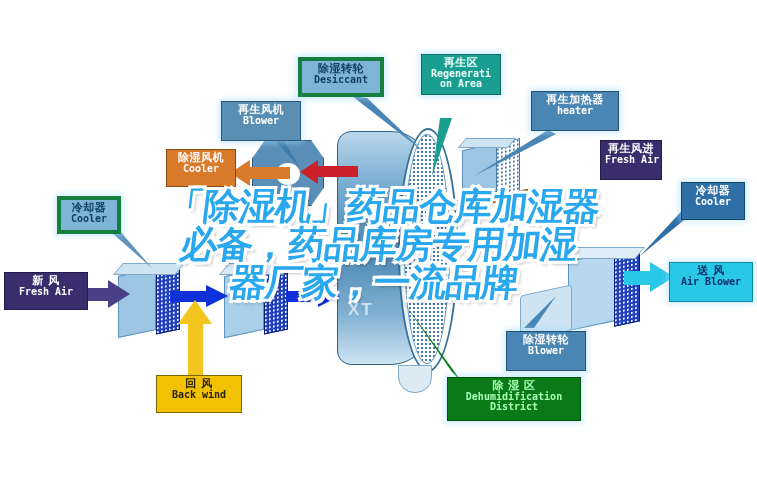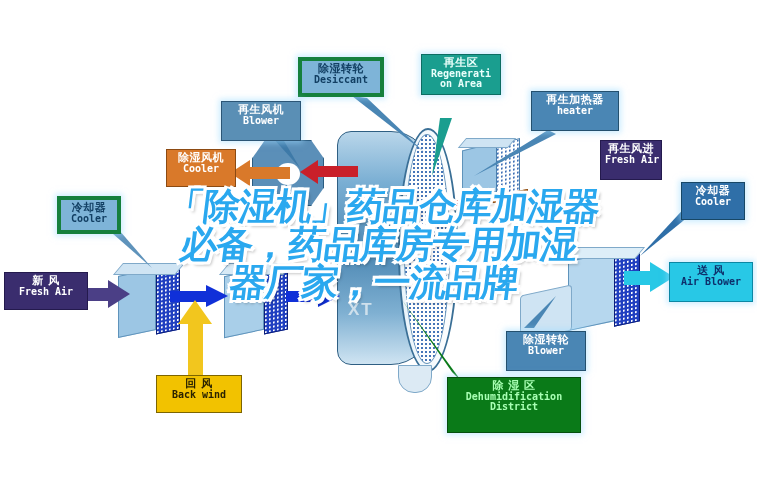--- a/index.html
+++ b/index.html
@@ -238,21 +238,21 @@
   <div class="label b-yellow" style="left:156px;top:375px;width:86px;height:38px;">
     <span class="cn">回    风</span>
     <span class="en">Back wind</span>
   </div>
 
   <div class="label b-midblue glow" style="left:506px;top:331px;width:80px;height:40px;">
     <span class="cn">除湿转轮</span>
     <span class="en">Blower</span>
   </div>
 
-  <div class="label b-green glow" style="left:447px;top:377px;width:134px;height:56px;">
+  <div class="label b-green glow" style="left:447px;top:377px;width:134px;height:44px;">
     <span class="cn">除    湿    区</span>
     <span class="en">Dehumidification</span>
     <span class="en">District</span>
   </div>
 
   <div class="label b-cyan glow" style="left:669px;top:262px;width:84px;height:40px;">
     <span class="cn">送    风</span>
     <span class="en">Air Blower</span>
   </div>
 

